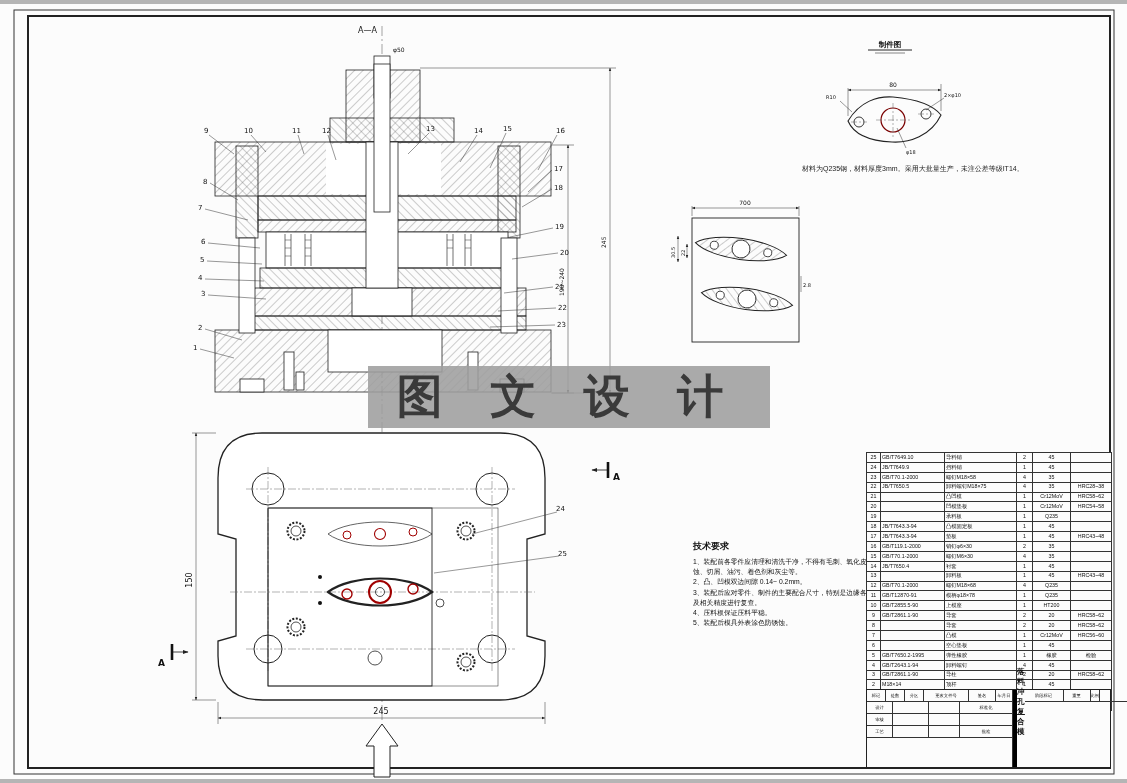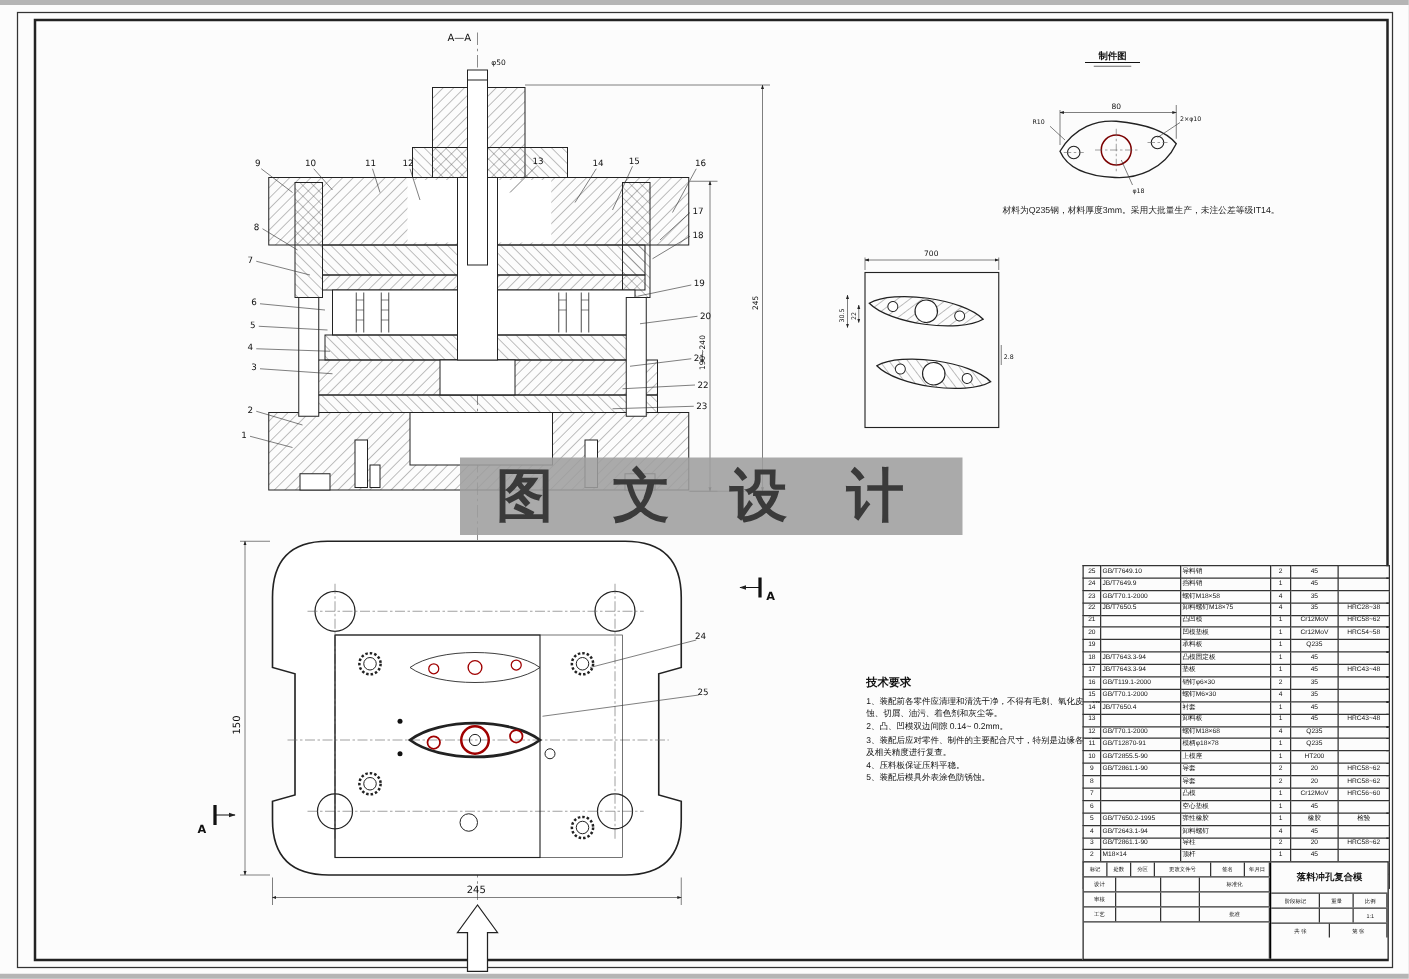--- a/index.html
+++ b/index.html
@@ -32,21 +32,21 @@
   .bom td{
     border:0.6px solid #333;font-size:5.3px;height:8.9px;padding:0 1px;
     overflow:hidden;white-space:nowrap;line-height:1;text-align:center;color:#111;background:#fcfcfc;
   }
   .bom td.l{text-align:left;}
   .bom tfoot td{font-weight:bold;height:10px;font-size:5.6px;}
 
   .tb{position:absolute;left:866px;top:689px;width:245px;height:79px;border:1.2px solid #222;
       display:flex;background:#fcfcfc;box-sizing:border-box;}
   .tb .col-l{width:150px;display:flex;flex-direction:column;}
-  .tb .col-r{width:93px;border-left:1px solid #000000;display:flex;flex-direction:column;}
+  .tb .col-r{width:93px;border-left:4px solid #000000;display:flex;flex-direction:row;}
   .tb .r{display:flex;height:11px;border-bottom:0.5px solid #333;}
   .tb .c{border-right:0.5px solid #333;font-size:4.3px;display:flex;align-items:center;
          justify-content:center;color:#111;overflow:hidden;white-space:nowrap;}
   .tb .big{height:24px;border-bottom:0.6px solid #333;display:flex;align-items:center;
            justify-content:center;font-size:7.5px;font-weight:bold;color:#111;}
   .tb .fill{flex:1;}
 </style>
 </head>
 <body>
 

